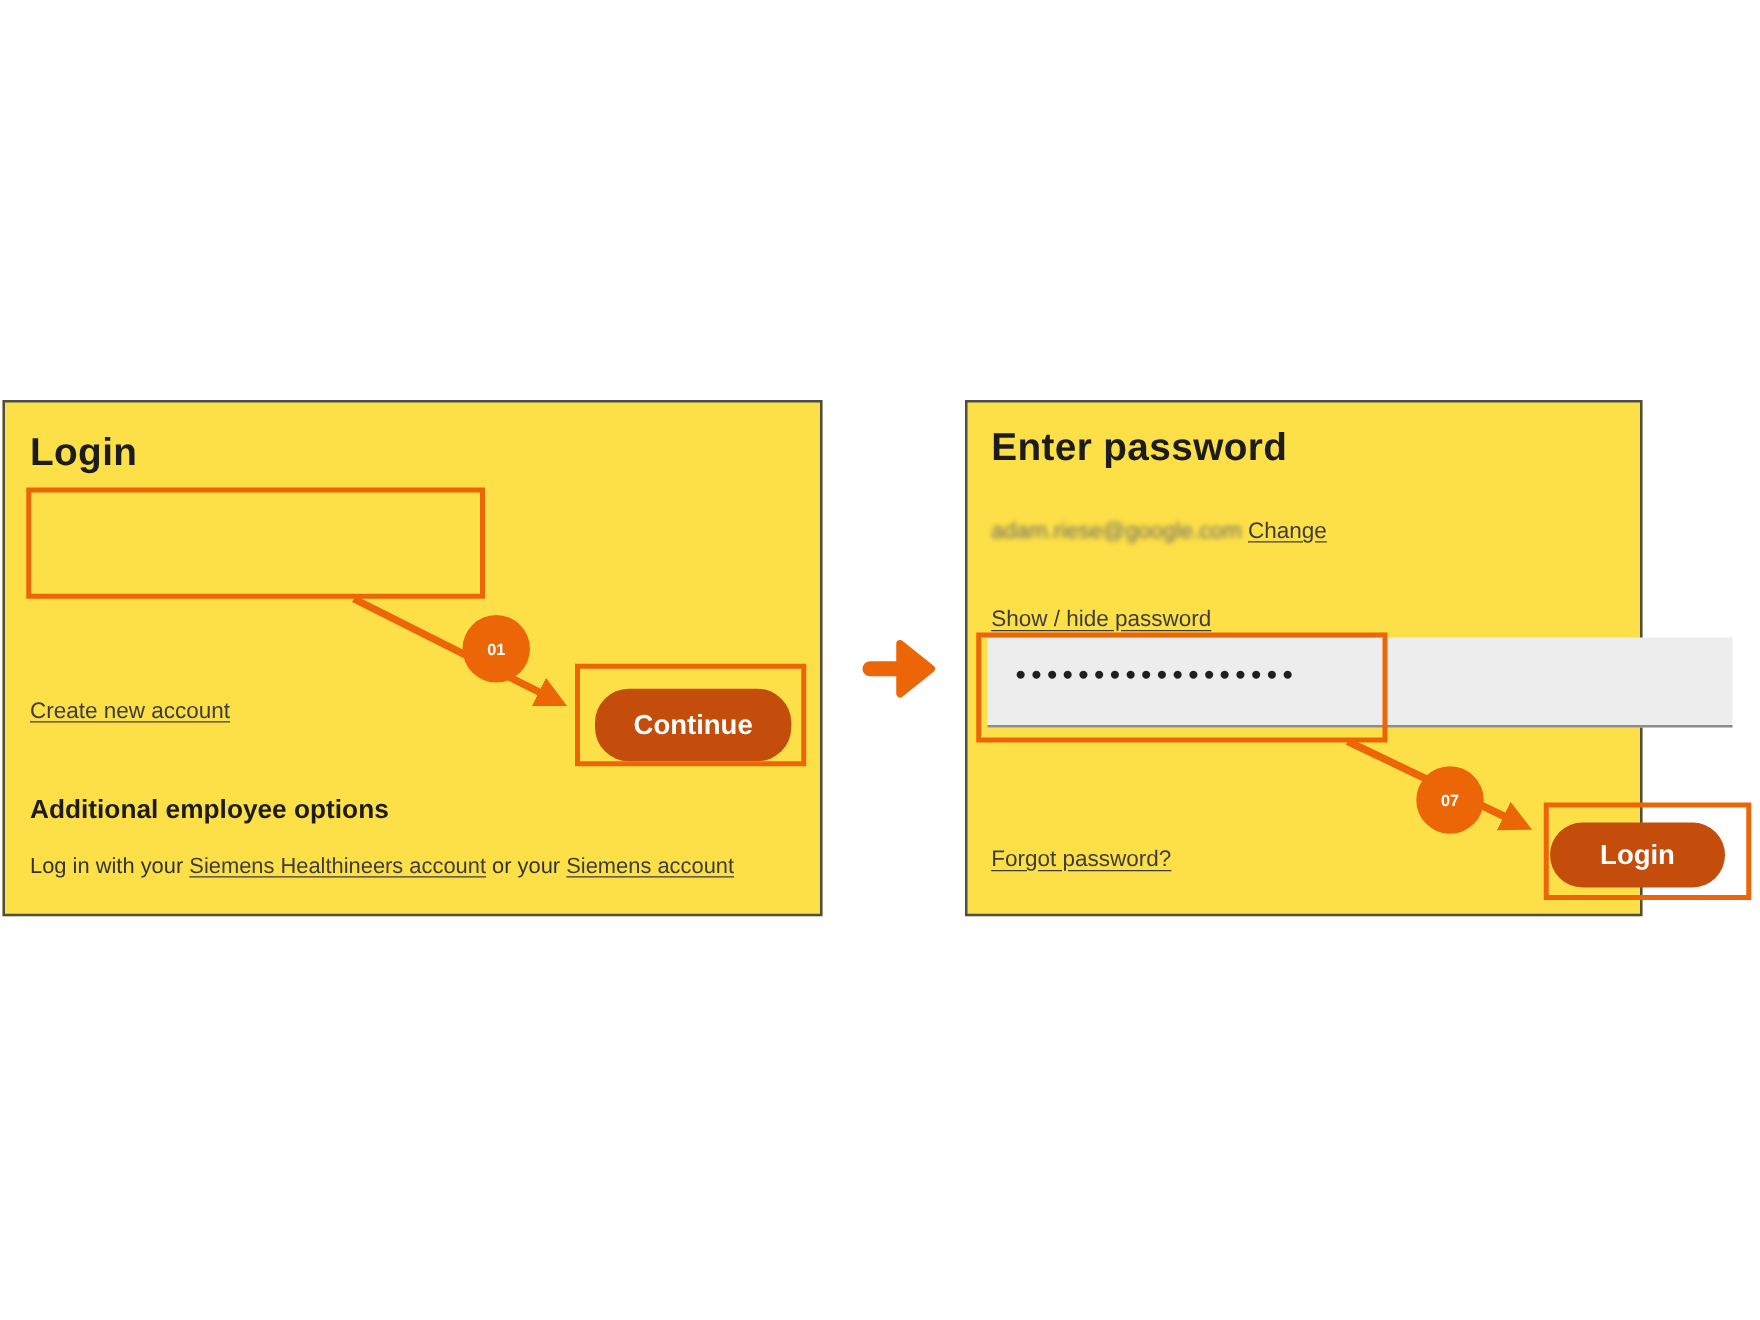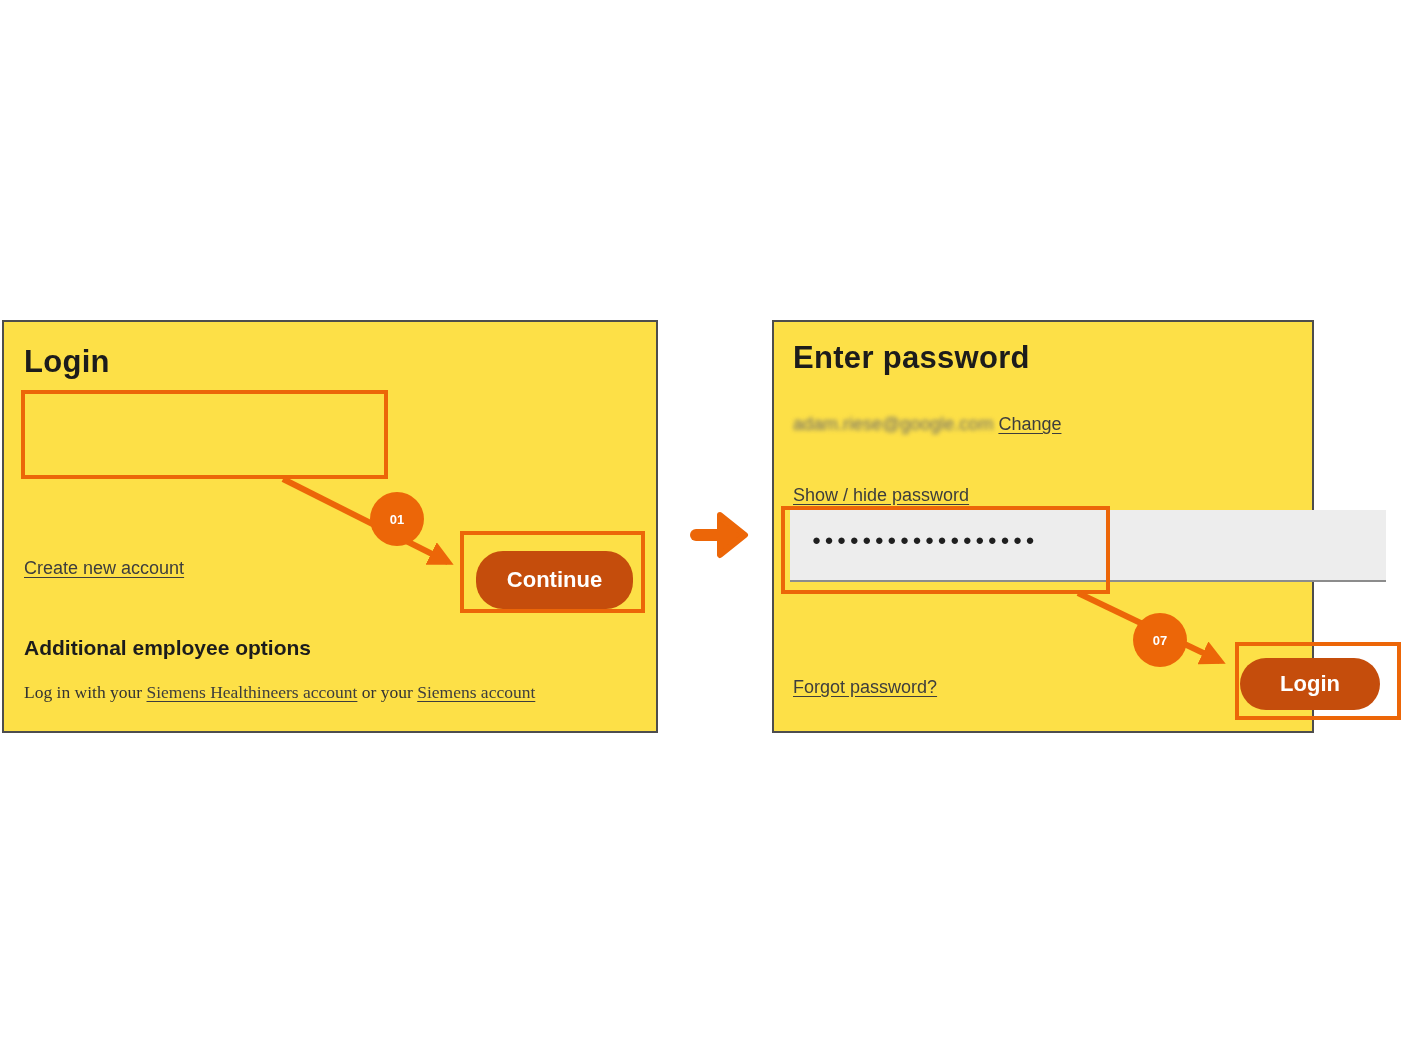--- a/index.html
+++ b/index.html
@@ -44,21 +44,21 @@
   <div class="panel" id="panel-left">
     <div class="p-title" style="left:20px;top:22px;">Login</div>
 
 
     <a class="link" style="position:absolute;left:20px;top:236px;">Create new account</a>
 
     <button class="pill-btn" style="left:472px;top:229px;width:157px;height:58px;">Continue</button>
 
     <div class="sub-heading" style="left:20px;top:314px;">Additional employee options</div>
 
-    <div class="body-text" style="left:20px;top:360px;font-family:Liberation Serif, serif;">
+    <div class="body-text" style="left:20px;top:360px;">
       <span>Log in with your </span><a class="link">Siemens Healthineers account</a><span> or your </span><a class="link">Siemens account</a>
     </div>
   </div>
 
   <div class="panel" id="panel-right">
     <div class="p-title" style="left:19px;top:18px;">Enter password</div>
 
     <div style="position:absolute;left:19px;top:92px;font-size:18px;white-space:nowrap;">
       <span class="blurred" style="color:var(--blurred);">adam.riese@google.com</span>
       <a class="link">Change</a>

